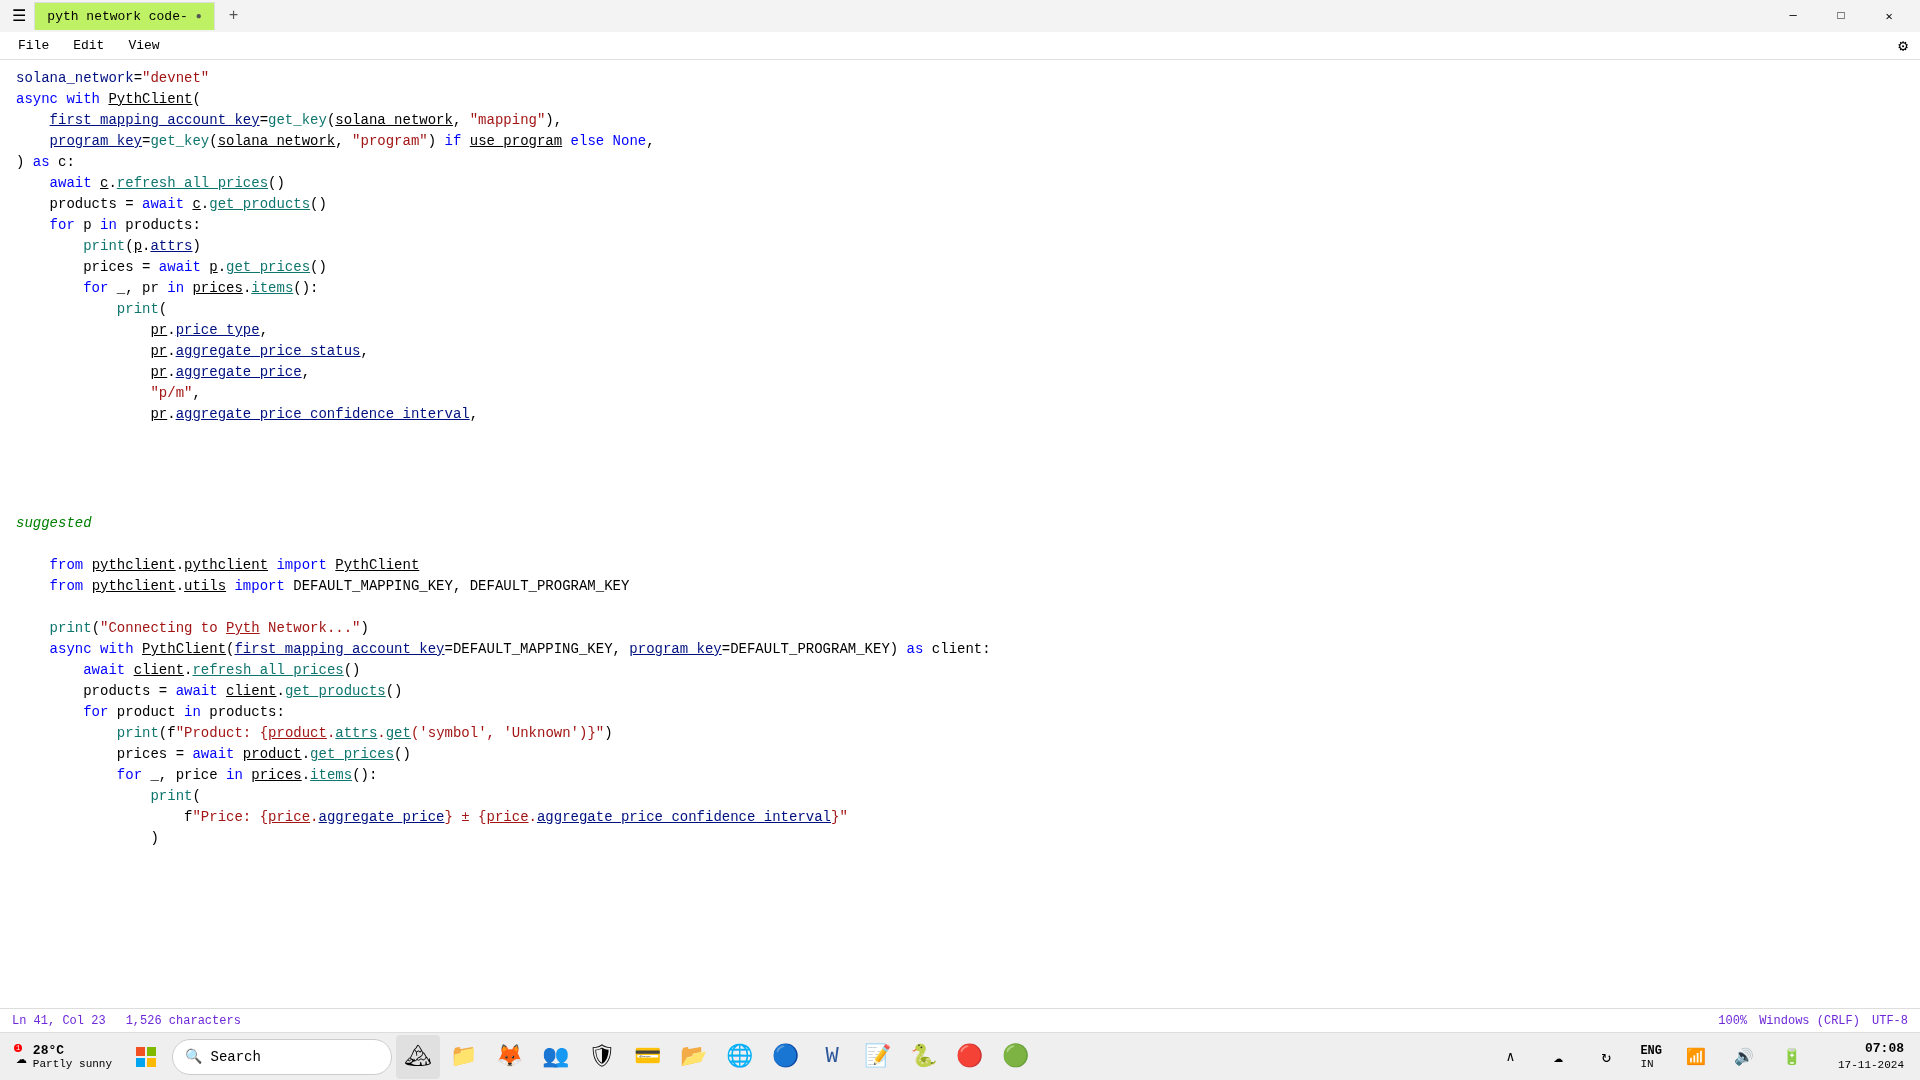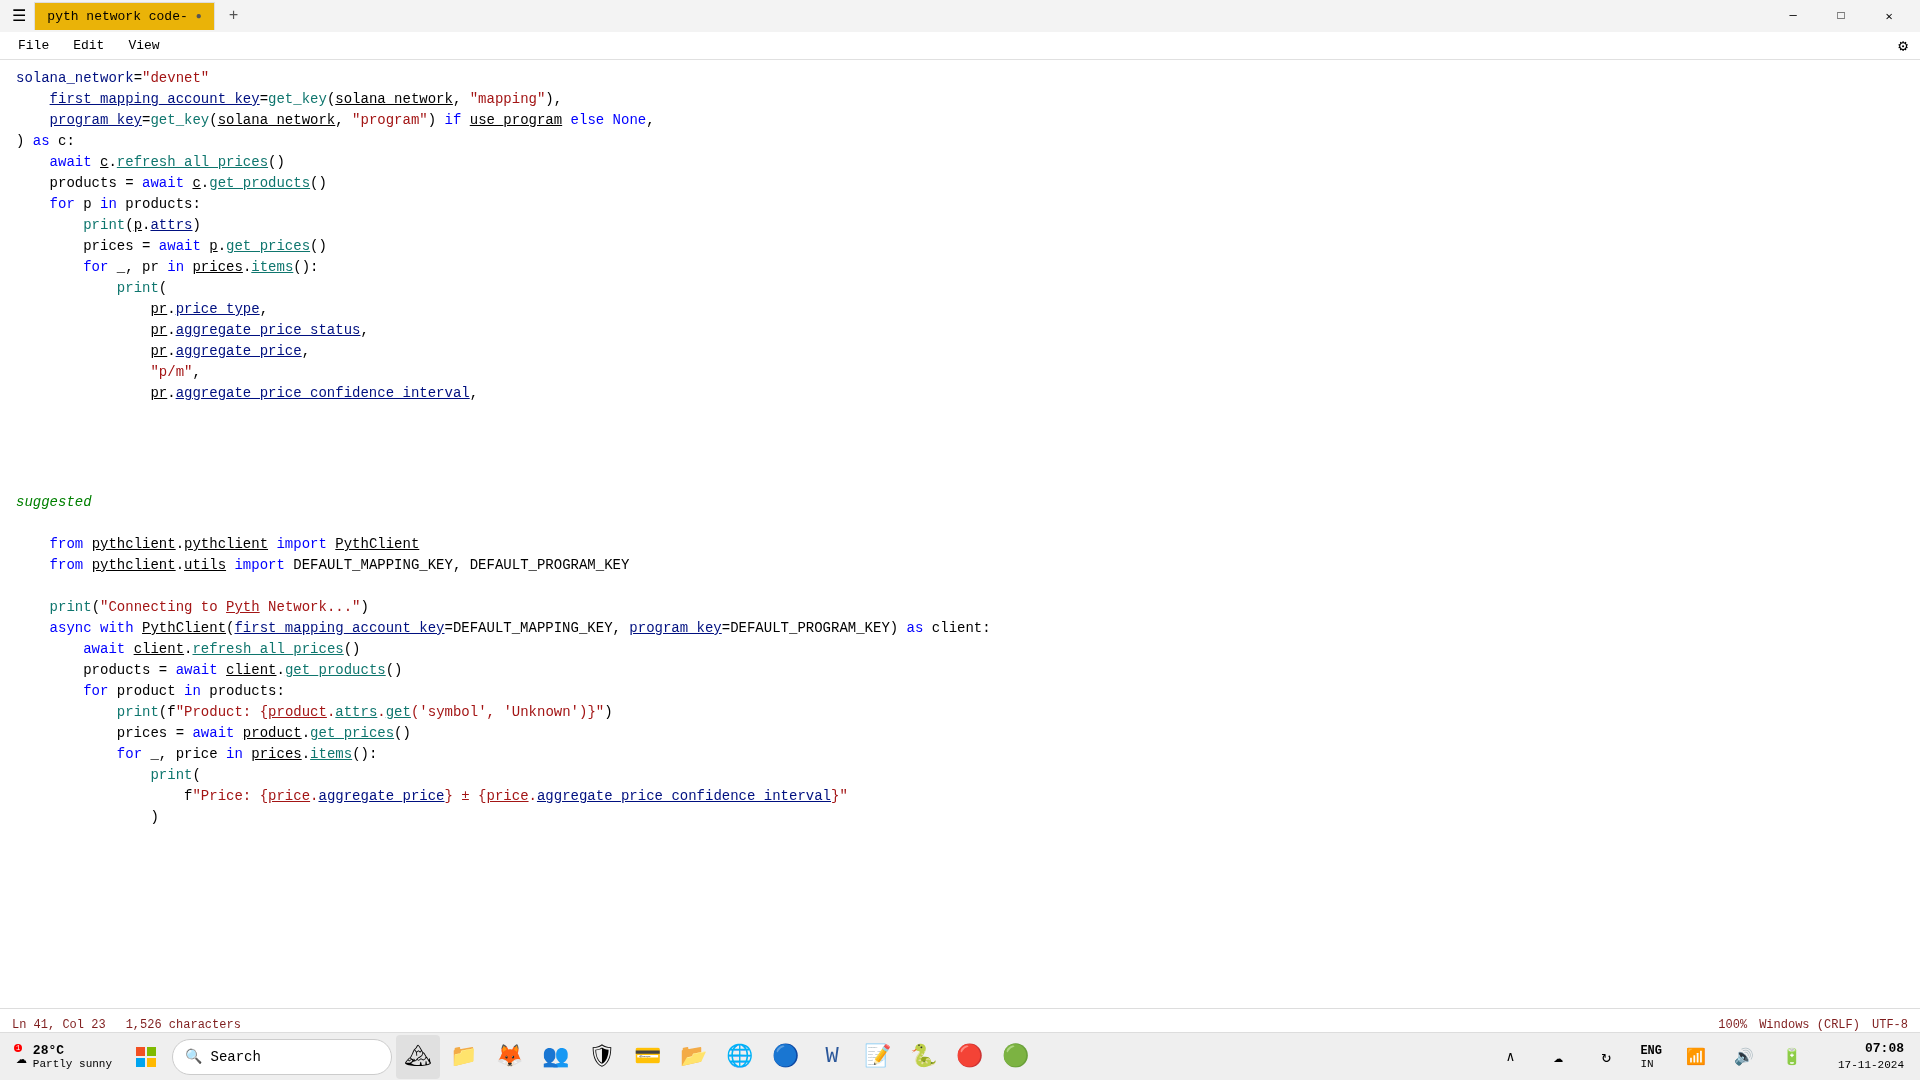--- a/index.html
+++ b/index.html
@@ -4,21 +4,21 @@
   <style>
     * { margin: 0; padding: 0; box-sizing: border-box; }
     body { font-family: 'Consolas', 'Courier New', monospace; font-size: 14px; background: #fff; color: #000; height: 1080px; overflow: hidden; display: flex; flex-direction: column; }
 
     
     .titlebar {
       display: flex; align-items: center; background: #f3f3f3; height: 32px; padding: 0 8px; gap: 4px; flex-shrink: 0;
     }
     .titlebar-menu-icon { font-size: 16px; cursor: pointer; padding: 4px; }
     .tab {
-      display: flex; align-items: center; background: #eab308; border: 1px solid #ddd; border-bottom: none;
+      display: flex; align-items: center; background: #bef264; border: 1px solid #ddd; border-bottom: none;
       padding: 4px 12px; gap: 8px; font-size: 13px; height: 28px; min-width: 160px; cursor: pointer;
     }
     .tab-close { font-size: 10px; cursor: pointer; color: #555; }
     .new-tab { padding: 4px 10px; font-size: 16px; cursor: pointer; color: #555; }
     .titlebar-spacer { flex: 1; }
     .titlebar-controls { display: flex; gap: 2px; }
     .title-btn { width: 46px; height: 32px; display: flex; align-items: center; justify-content: center; font-size: 12px; cursor: pointer; }
 
     
     .menubar {
@@ -41,22 +41,22 @@
     .kw { color: #0000ff; font-weight: normal; } 
     .fn { color: #0f766e; } 
     .str { color: #a31515; } 
     .var { color: #001080; } 
     .attr { color: #001080; text-decoration: underline; } 
     .ul { text-decoration: underline; }
     .none-kw { color: #0000ff; }
 
     
     .statusbar {
-      display: flex; align-items: flex-end; background: #fff; height: 24px; padding: 0 12px;
-      border-top: 1px solid #ddd; font-size: 12px; color: #7f1d1d; gap: 20px; flex-shrink: 0;
+      display: flex; align-items: center; background: #fff; height: 24px; padding: 0 12px;
+      border-top: 1px solid #ddd; font-size: 12px; color: #6d28d9; gap: 20px; flex-shrink: 0;
     }
     .statusbar-right { margin-left: auto; display: flex; gap: 12px; }
 
     
     .taskbar {
       background: #efefef; height: 48px; display: flex; align-items: center; padding: 0 8px;
       gap: 4px; flex-shrink: 0; border-top: 1px solid #ddd;
     }
     .taskbar-start { width: 44px; height: 44px; display: flex; align-items: center; justify-content: center; cursor: pointer; }
     .taskbar-search {
@@ -107,20 +107,21 @@
   <div class="menu-item">Edit</div>
   <div class="menu-item">View</div>
   <div class="menubar-spacer"></div>
   <div class="settings-icon">⚙</div>
 </div>
 
 <div class="editor">
 
   <span class="code-line"><span class="var">solana_network</span>=<span class="str">"devnet"</span></span>
 
+  <span class="code-line"><span class="kw">async with</span> <span class="ul">PythClient</span>(</span>
 
   <span class="code-line">    <span class="attr">first_mapping_account_key</span>=<span class="fn">get_key</span>(<span class="ul">solana_network</span>, <span class="str">"mapping"</span>),</span>
 
   <span class="code-line">    <span class="attr">program_key</span>=<span class="fn">get_key</span>(<span class="ul">solana_network</span>, <span class="str">"program"</span>) <span class="kw">if</span> <span class="ul">use_program</span> <span class="kw">else</span> <span class="none-kw">None</span>,</span>
 
   <span class="code-line">) <span class="kw">as</span> c:</span>
 
   <span class="code-line">    <span class="kw">await</span> <span class="ul">c</span>.<span class="ul fn">refresh_all_prices</span>()</span>
 
   <span class="code-line">    products = <span class="kw">await</span> <span class="ul">c</span>.<span class="ul fn">get_products</span>()</span>

